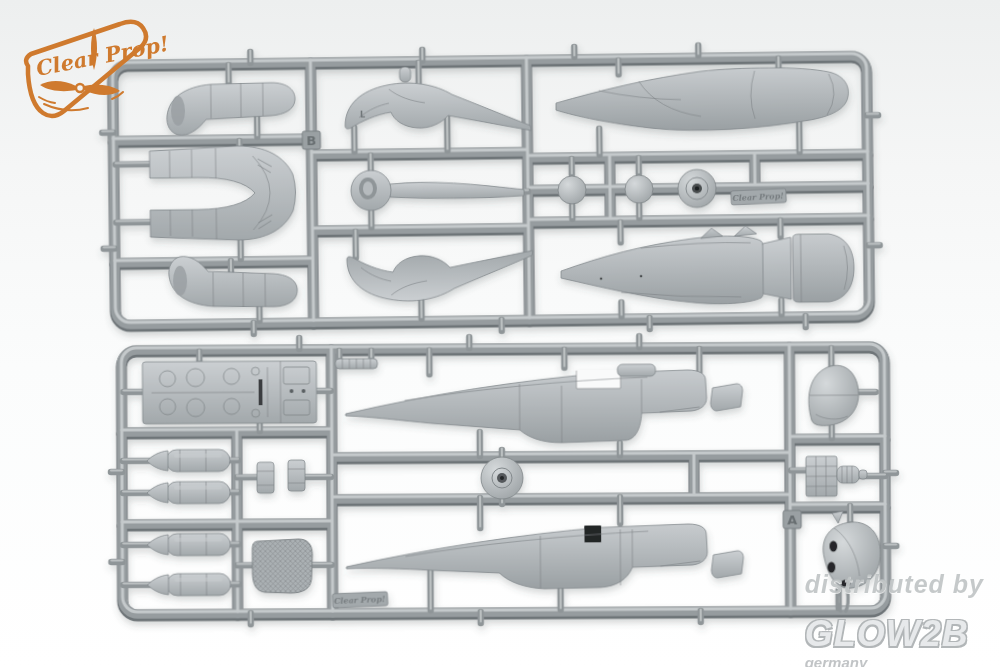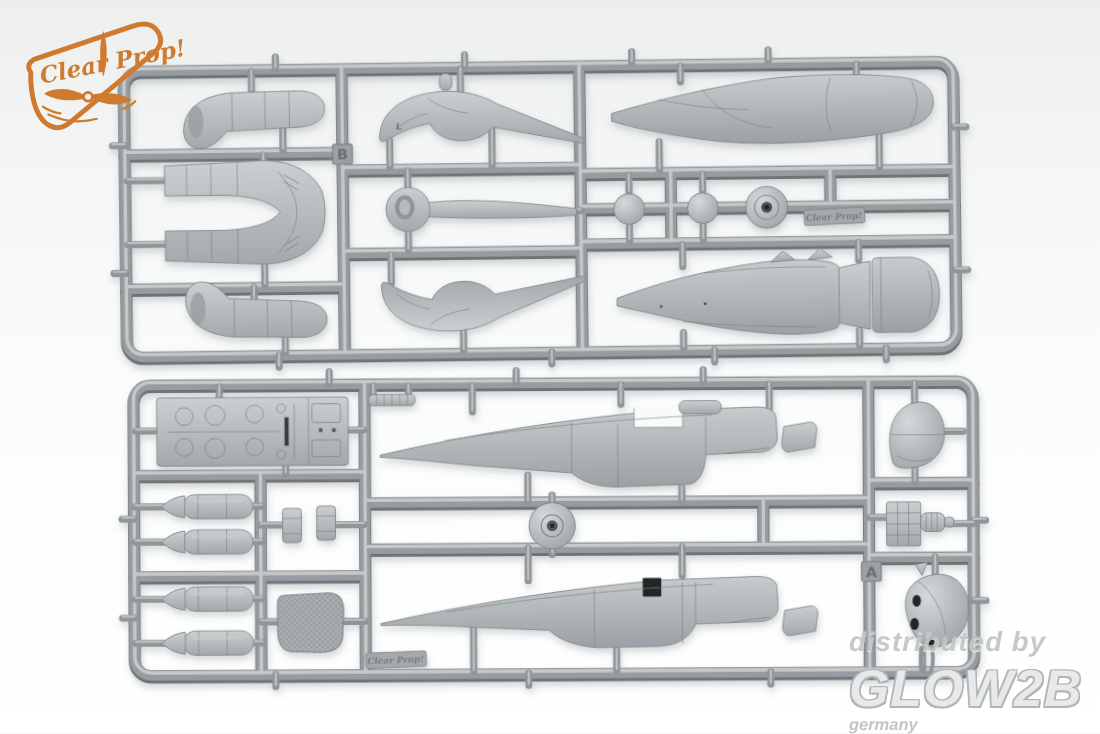--- a/index.html
+++ b/index.html
@@ -28,21 +28,21 @@
   .lmark{font:bold 8px "DejaVu Sans",sans-serif;fill:#6d7376}
   .mesh{fill:url(#meshPat);stroke:#7f8588;stroke-width:1}
   
   .logo{position:absolute;left:14px;top:18px;width:156px;height:110px;pointer-events:none}
   .logotxt{font:italic bold 21px "DejaVu Serif",serif;fill:#cf7a2e}
   
   .watermark{position:absolute;right:16px;top:572px;text-align:left;font-style:italic;
     font-weight:bold;line-height:1;font-family:"Liberation Sans",sans-serif;pointer-events:none}
   .wm1{font-size:25px;letter-spacing:1px;color:rgba(183,187,189,.8);
        text-shadow:0 1px 0 rgba(255,255,255,.7)}
-  .wm2{font-size:47px;letter-spacing:1px;margin-top:5px;color:rgba(236,238,239,.92);
+  .wm2{font-size:36px;letter-spacing:1px;margin-top:19px;color:rgba(236,238,239,.92);
        text-shadow:-1.5px -1.5px 0 #b2b6b8,1.5px -1.5px 0 #b2b6b8,-1.5px 1.5px 0 #b2b6b8,1.5px 1.5px 0 #b2b6b8}
   .wm3{font-size:15px;margin-top:3px;padding-right:8px;color:rgba(186,190,192,.9);
        text-shadow:0 1px 0 rgba(255,255,255,.7)}
 </style>
 </head>
 <body>
 
 <div class="stage">
 
 <svg width="1000" height="667" viewBox="0 0 1000 667">

